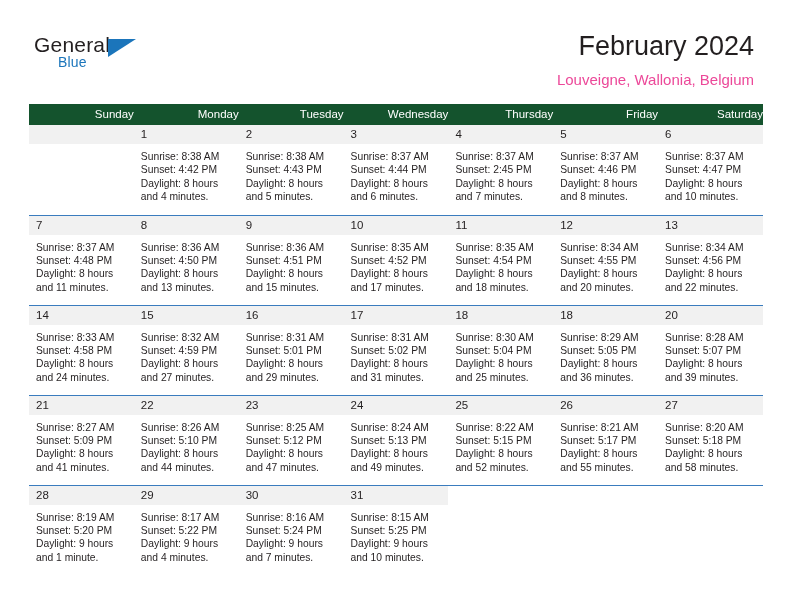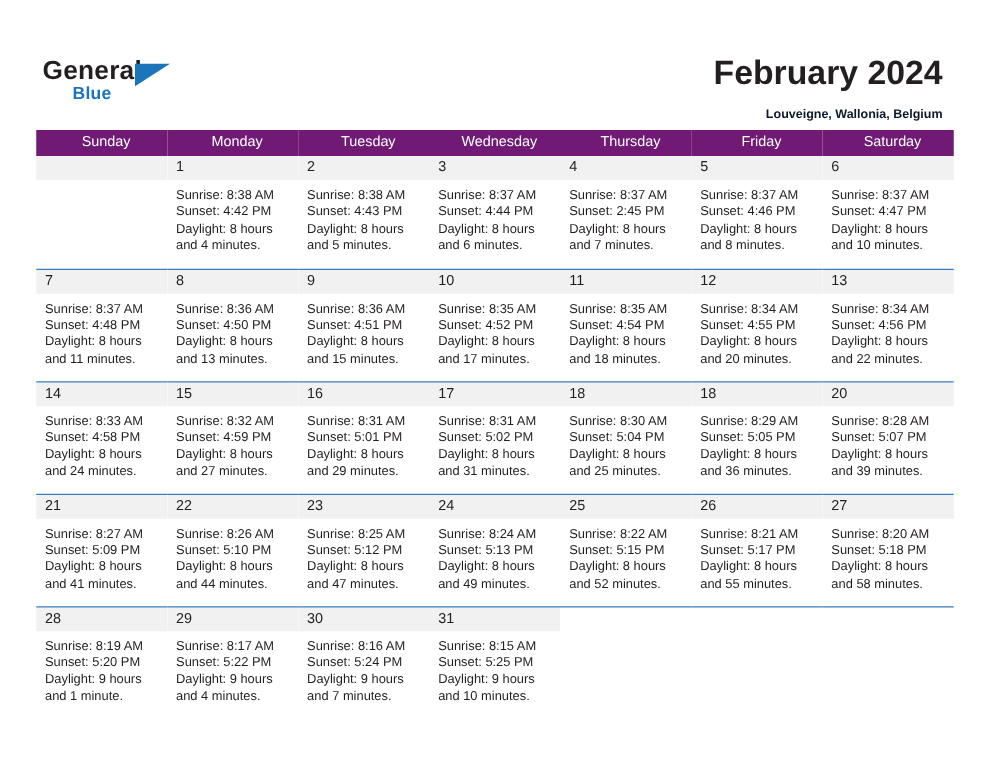--- a/index.html
+++ b/index.html
@@ -18,24 +18,23 @@
     position: relative;
     width: 792px;
     height: 612px;
     box-sizing: border-box;
   }
 
   
   .header {
     position: absolute;
     left: 0;
-    top: 12px;
+    top: 0;
     width: 792px;
     height: 100px;
-    font-weight: bold;
   }
   .brand {
     position: absolute;
     left: 34px;
     top: 33px;
     width: 130px;
     height: 52px;
   }
   .brand-general {
     position: absolute;
@@ -70,45 +69,45 @@
     top: 30px;
     text-align: right;
   }
   .cal-title {
     font-size: 27px;
     color: #231f20;
     line-height: 32px;
     white-space: nowrap;
   }
   .cal-subtitle {
-    font-size: 10px;
-    color: #0f172a;
+    font-size: 15px;
+    color: #ec4899;
     line-height: 18px;
     margin-top: 9px;
     white-space: nowrap;
   }
 
   
   .cal-wrap {
     position: absolute;
     left: 29px;
     top: 104px;
     width: 734px;
   }
   table.cal {
     border-collapse: collapse;
     table-layout: fixed;
     width: 734px;
   }
   table.cal th {
-    background: #701a75;
+    background: #14532d;
     color: #ffffff;
     font-size: 11.5px;
     font-weight: normal;
-    text-align: center;
+    text-align: right;
     padding: 4px 0 4px 7px;
     height: 13px;
     line-height: 13px;
     box-sizing: border-box;
   }
   table.cal td {
     width: 104.85px;
     vertical-align: top;
     padding: 0;
     border-top: 1.6px solid #3a7cbe;

